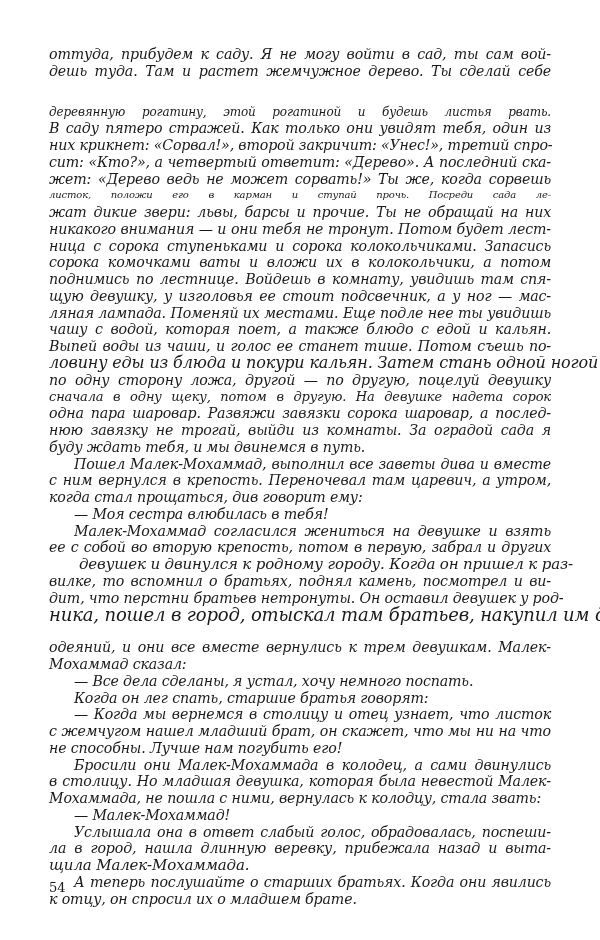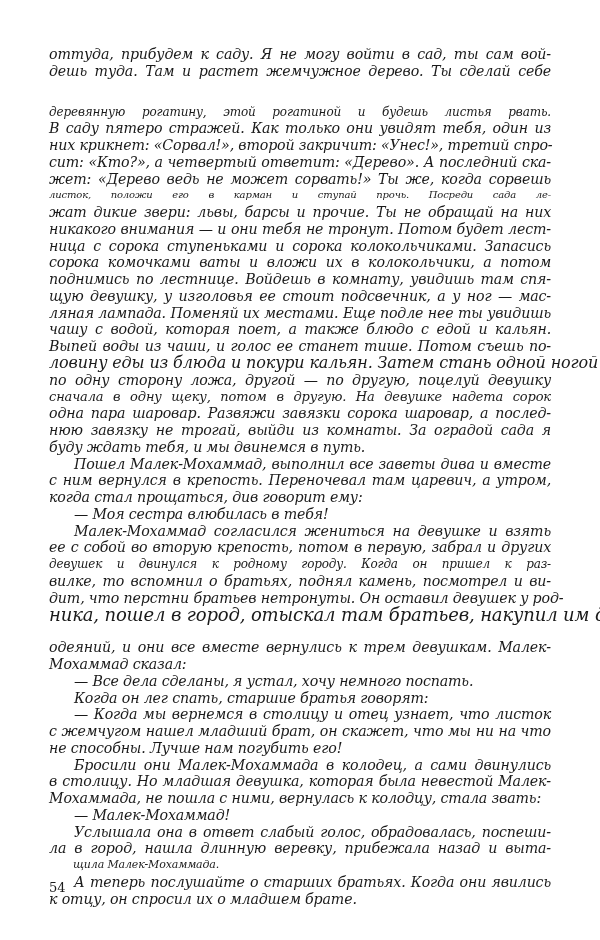--- a/index.html
+++ b/index.html
@@ -54,34 +54,34 @@
     <span class="line" style="white-space: nowrap; font-size: 13px;">сначала в одну щеку, потом в другую. На девушке надета сорок</span>
     <span class="line" style="white-space: nowrap; font-size: 14.2px;">одна пара шаровар. Развяжи завязки сорока шаровар, а послед-</span>
     <span class="line" style="white-space: nowrap; font-size: 14.2px;">нюю завязку не трогай, выйди из комнаты. За оградой сада я</span>
     <span class="line last" style="white-space: nowrap; font-size: 14.2px;">буду ждать тебя, и мы двинемся в путь.</span>
     <span class="line indent" style="white-space: nowrap; font-size: 14.2px;">Пошел Малек-Мохаммад, выполнил все заветы дива и вместе</span>
     <span class="line" style="white-space: nowrap; font-size: 14.2px;">с ним вернулся в крепость. Переночевал там царевич, а утром,</span>
     <span class="line last" style="white-space: nowrap; font-size: 14.2px;">когда стал прощаться, див говорит ему:</span>
     <span class="line indent last" style="white-space: nowrap; font-size: 14.2px;">— Моя сестра влюбилась в тебя!</span>
     <span class="line indent" style="white-space: nowrap; font-size: 14.2px;">Малек-Мохаммад согласился жениться на девушке и взять</span>
     <span class="line" style="white-space: nowrap; font-size: 14.2px;">ее с собой во вторую крепость, потом в первую, забрал и других</span>
-    <span class="line" style="white-space: nowrap; font-size: 12px;">девушек и двинулся к родному городу. Когда он пришел к раз-</span>
+    <span class="line" style="white-space: nowrap; font-size: 15px; margin-left: 30px;">девушек и двинулся к родному городу. Когда он пришел к раз-</span>
     <span class="line" style="white-space: nowrap; font-size: 14.2px;">вилке, то вспомнил о братьях, поднял камень, посмотрел и ви-</span>
     <span class="line" style="white-space: nowrap; font-size: 14.2px;">дит, что перстни братьев нетронуты. Он оставил девушек у род-</span>
     <span class="line" style="white-space: nowrap; font-size: 18px;">ника, пошел в город, отыскал там братьев, накупил им дорогих</span>
     <span class="line" style="white-space: nowrap; font-size: 14.2px; margin-top: 16px;">одеяний, и они все вместе вернулись к трем девушкам. Малек-</span>
     <span class="line last" style="white-space: nowrap; font-size: 14.2px;">Мохаммад сказал:</span>
     <span class="line indent last" style="white-space: nowrap; font-size: 14.2px;">— Все дела сделаны, я устал, хочу немного поспать.</span>
     <span class="line indent last" style="white-space: nowrap; font-size: 14.2px;">Когда он лег спать, старшие братья говорят:</span>
     <span class="line indent" style="white-space: nowrap; font-size: 14.2px;">— Когда мы вернемся в столицу и отец узнает, что листок</span>
     <span class="line" style="white-space: nowrap; font-size: 14.2px;">с жемчугом нашел младший брат, он скажет, что мы ни на что</span>
     <span class="line last" style="white-space: nowrap; font-size: 14.2px;">не способны. Лучше нам погубить его!</span>
     <span class="line indent" style="white-space: nowrap; font-size: 14.2px;">Бросили они Малек-Мохаммада в колодец, а сами двинулись</span>
     <span class="line" style="white-space: nowrap; font-size: 14.2px;">в столицу. Но младшая девушка, которая была невестой Малек-</span>
     <span class="line last" style="white-space: nowrap; font-size: 14.2px;">Мохаммада, не пошла с ними, вернулась к колодцу, стала звать:</span>
     <span class="line indent last" style="white-space: nowrap; font-size: 14.2px;">— Малек-Мохаммад!</span>
     <span class="line indent" style="white-space: nowrap; font-size: 14.2px;">Услышала она в ответ слабый голос, обрадовалась, поспеши-</span>
     <span class="line" style="white-space: nowrap; font-size: 14.2px;">ла в город, нашла длинную веревку, прибежала назад и выта-</span>
-    <span class="line last" style="white-space: nowrap; font-size: 11px; margin-left: 24px;">щила Малек-Мохаммада.</span>
+    <span class="line last" style="white-space: nowrap; font-size: 15px;">щила Малек-Мохаммада.</span>
     <span class="line indent" style="white-space: nowrap; font-size: 14.2px;">А теперь послушайте о старших братьях. Когда они явились</span>
     <span class="line last" style="white-space: nowrap; font-size: 14.2px;">к отцу, он спросил их о младшем брате.</span>
   </div>
 <div class="pageno">54</div>
 
 </body></html>

